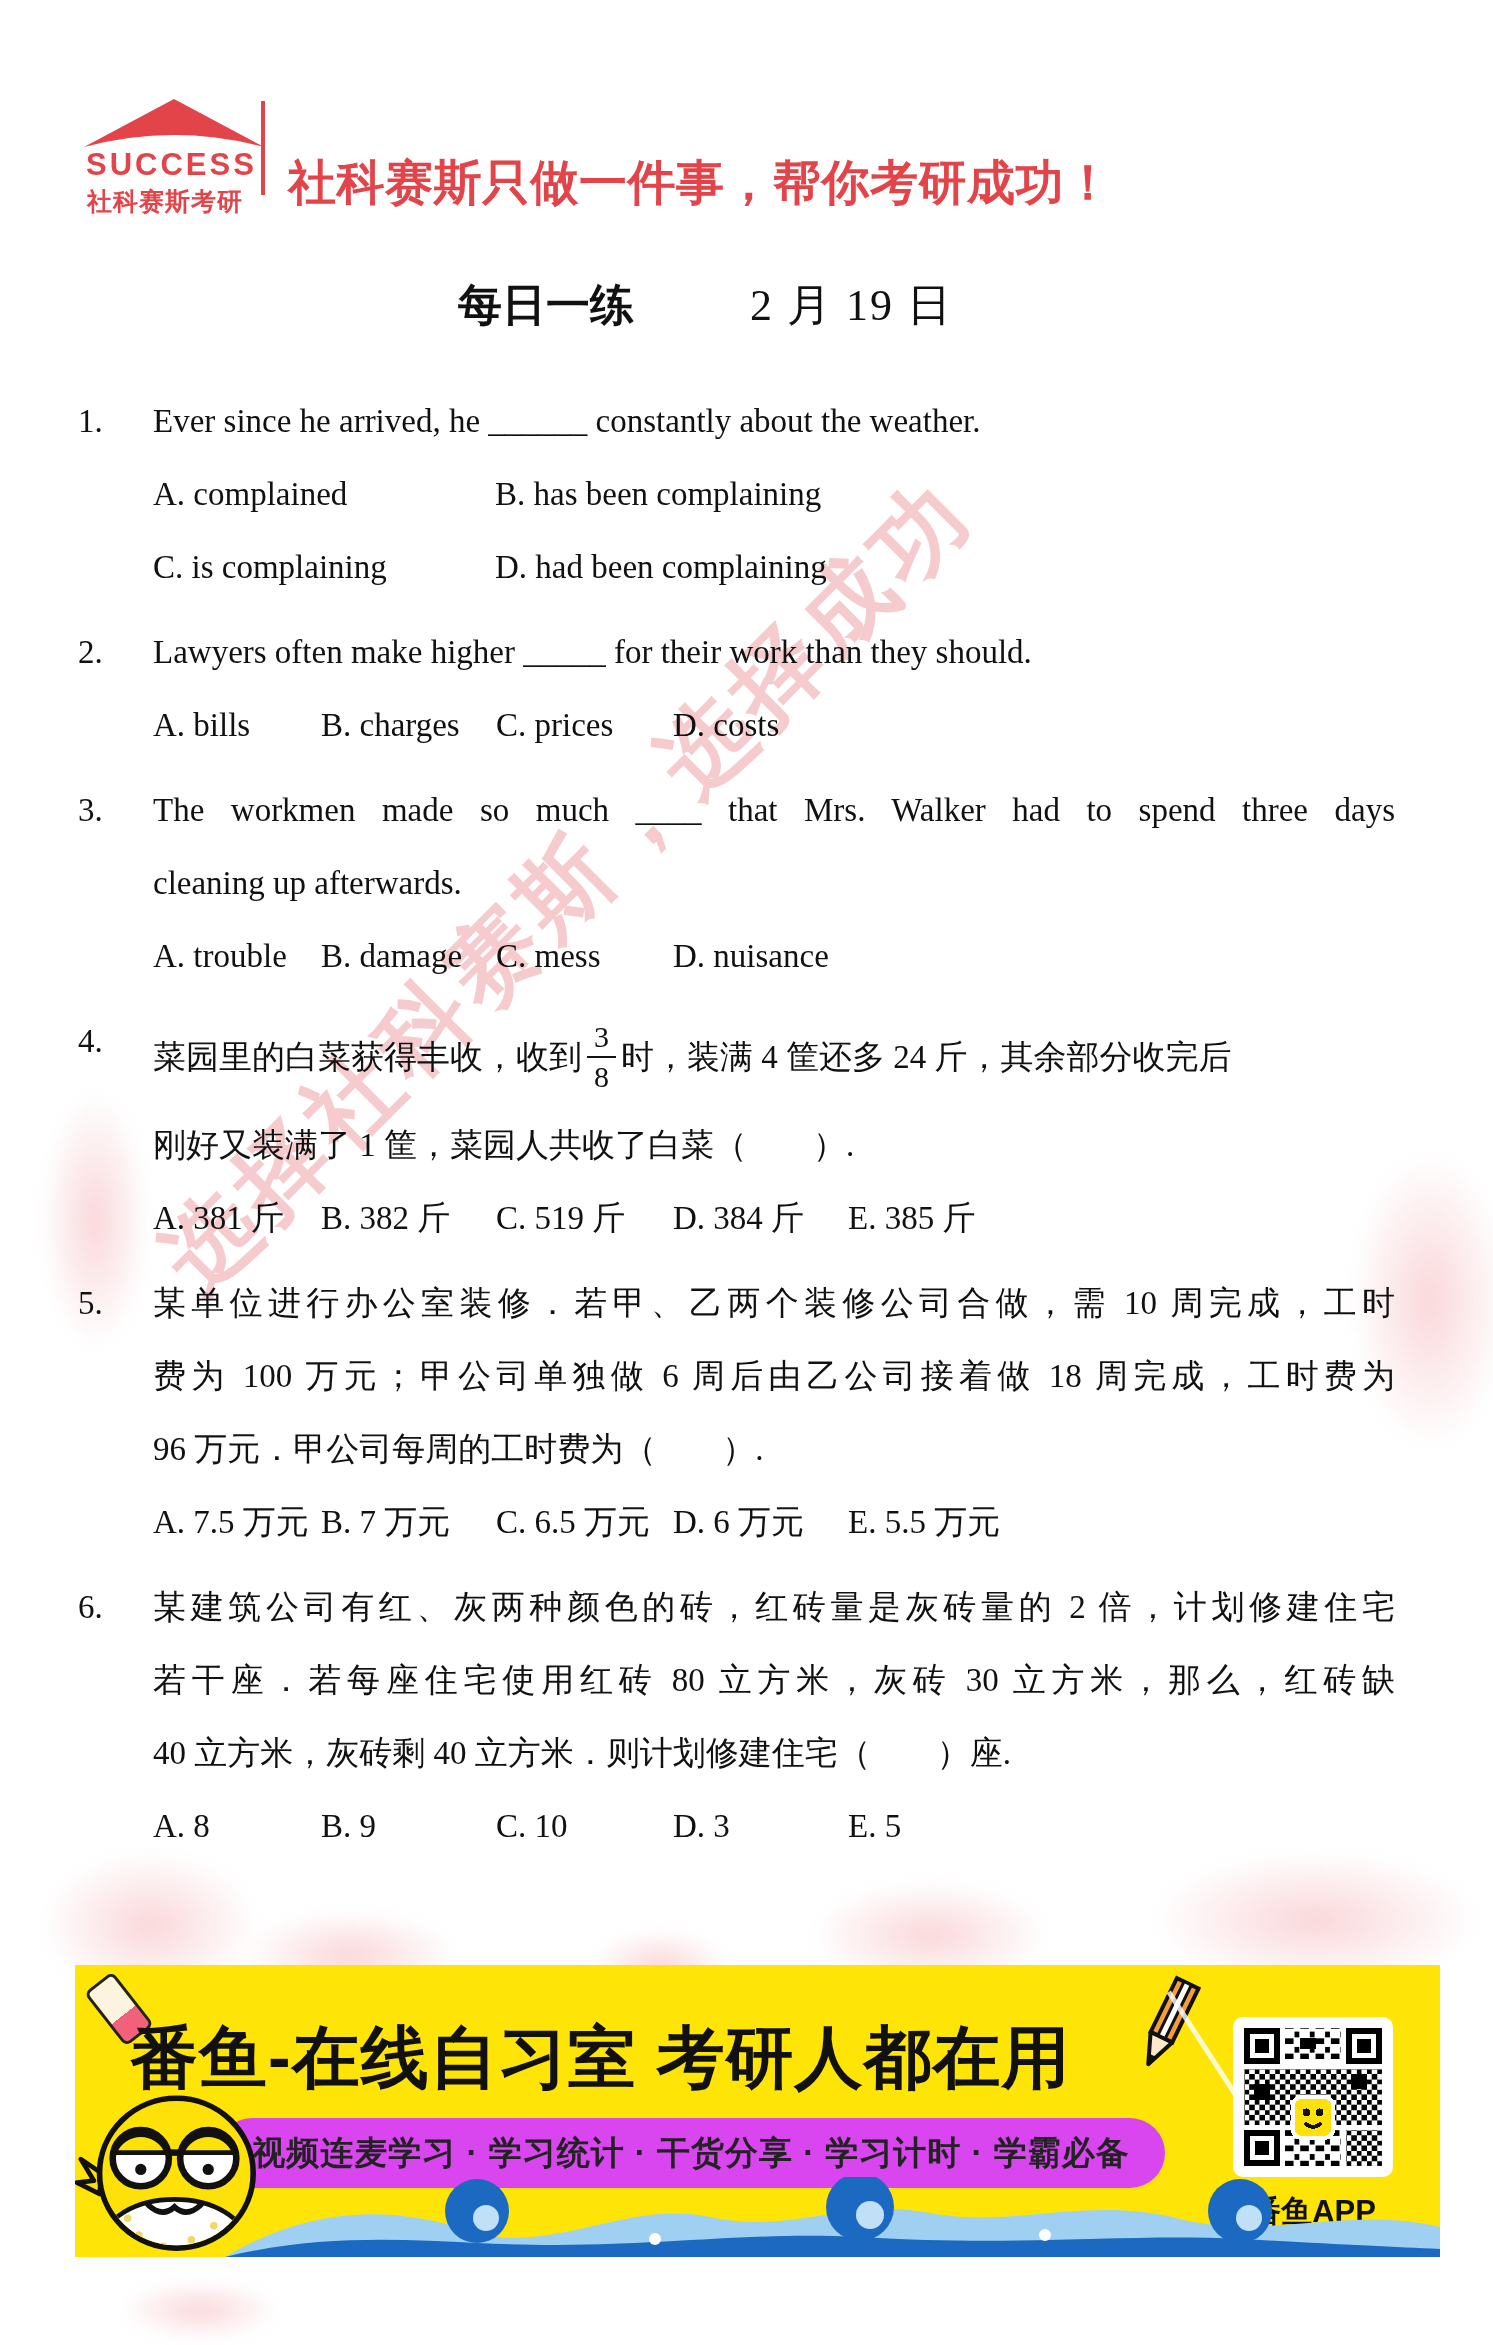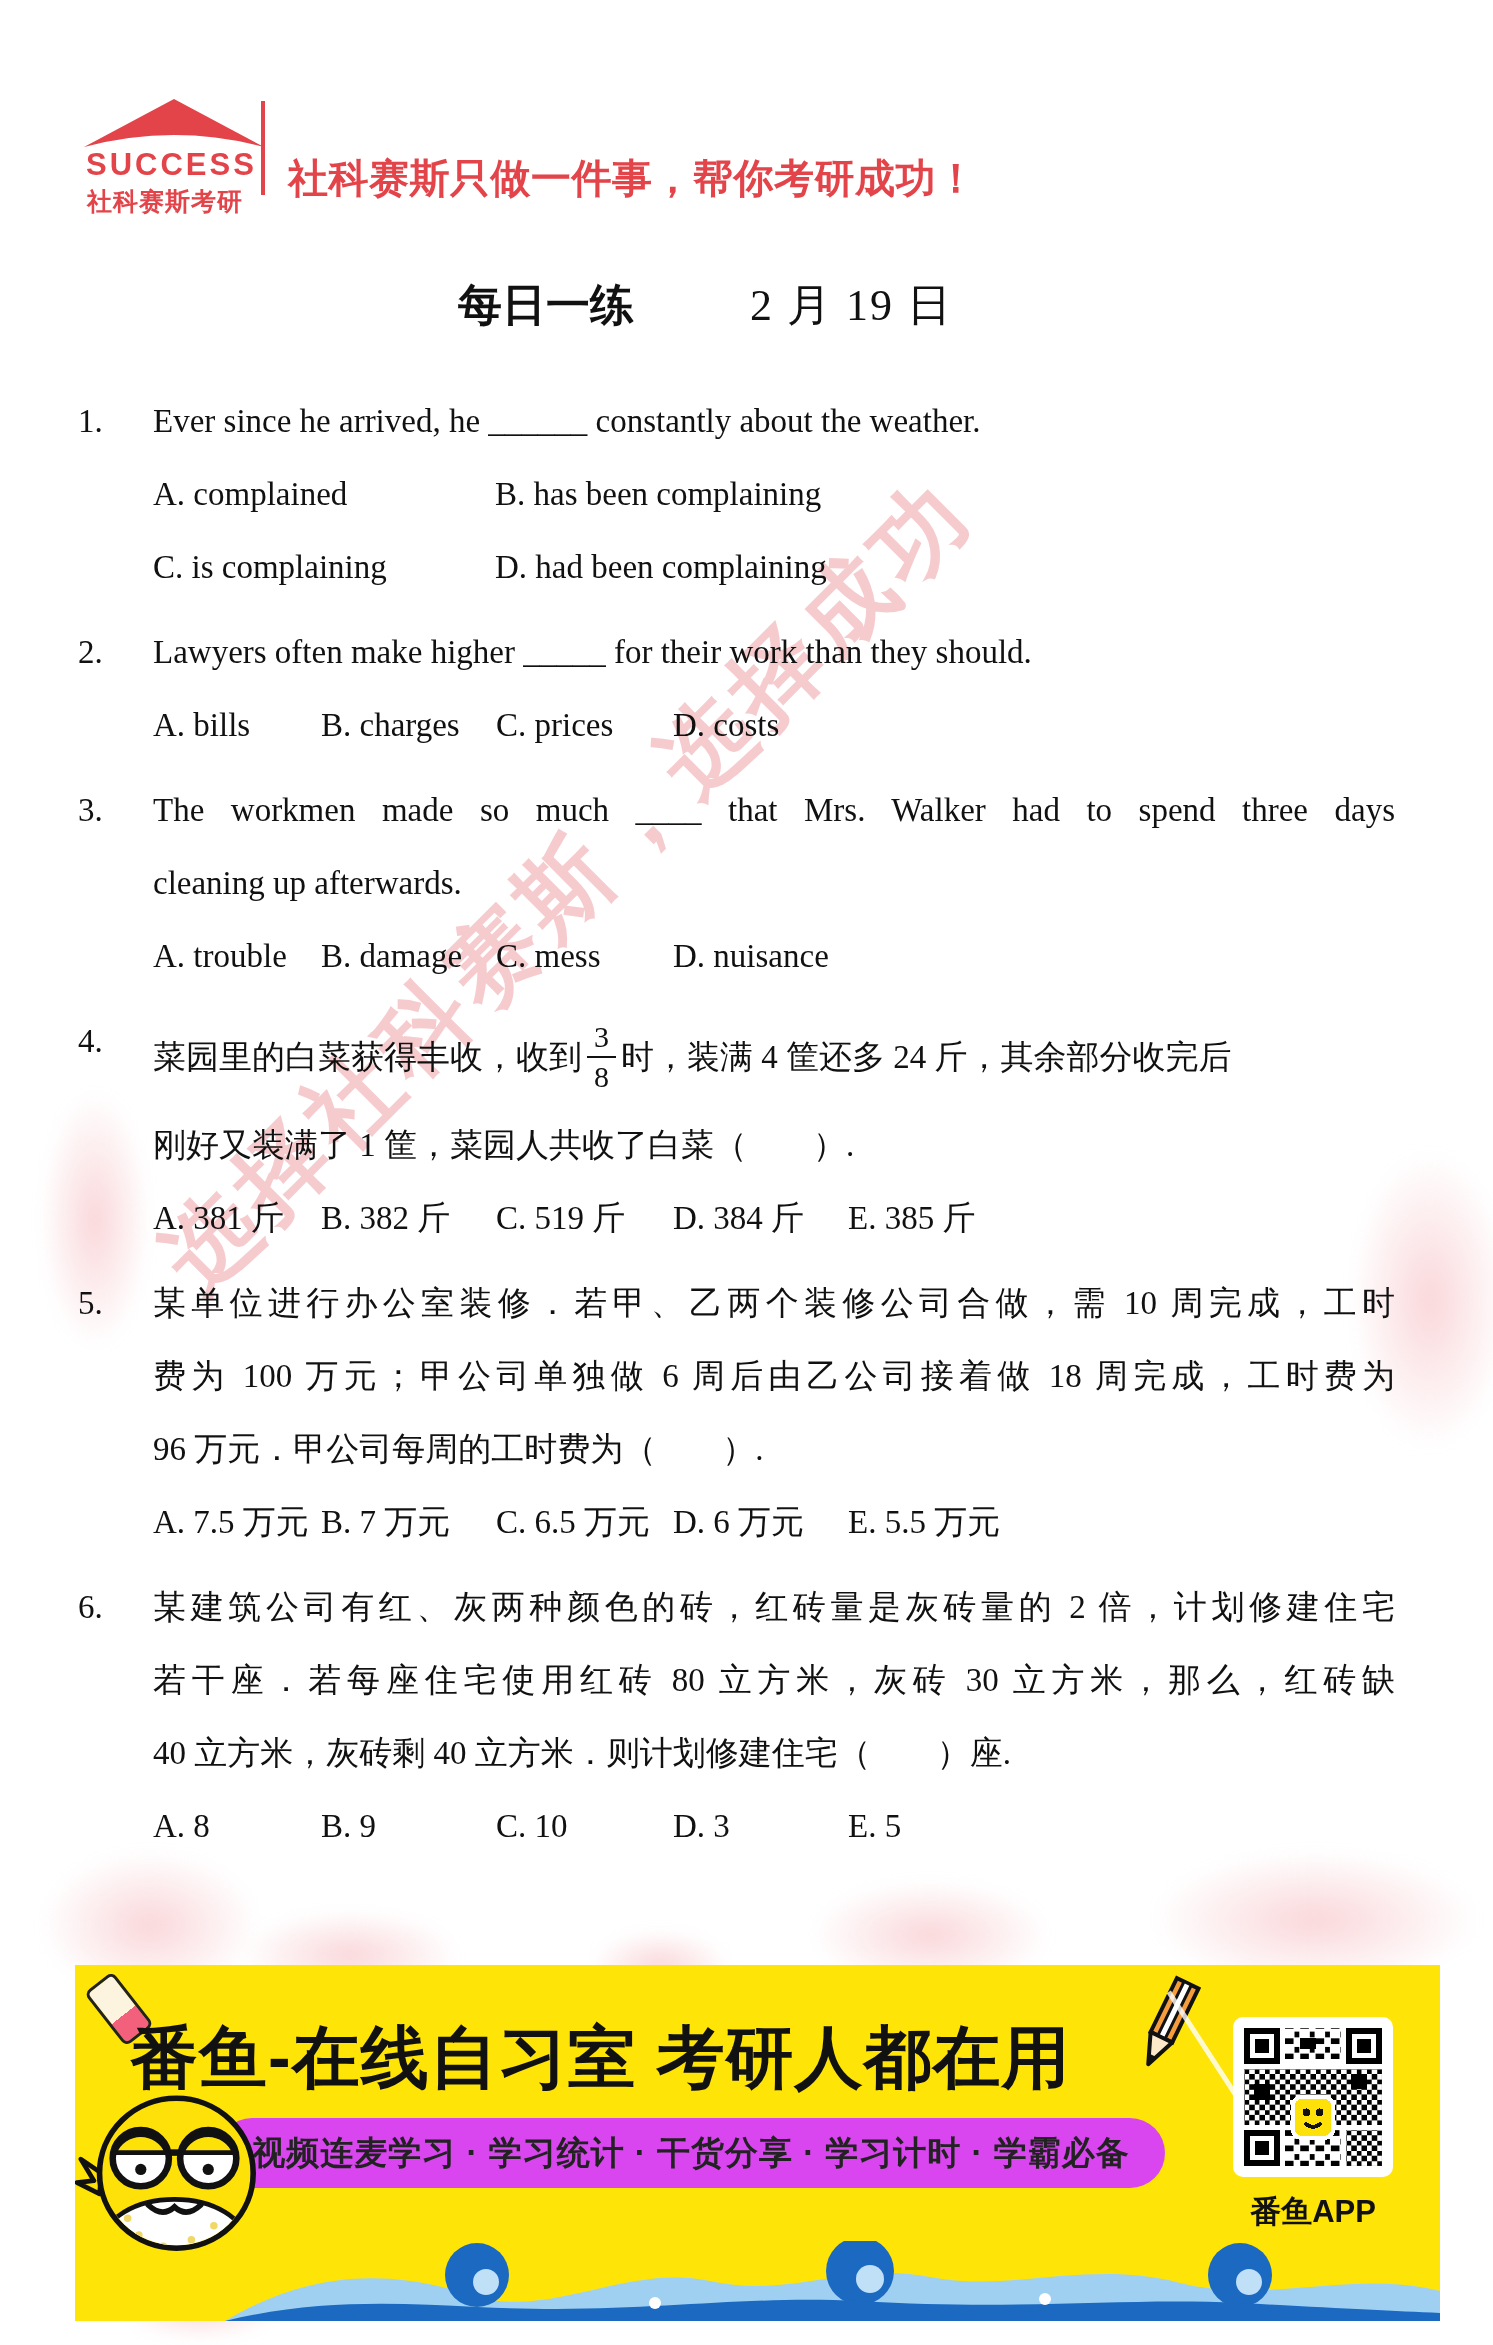--- a/index.html
+++ b/index.html
@@ -22,21 +22,21 @@
 
   
   header{position:absolute;top:0;left:0;width:100%;height:240px;z-index:2;}
   .logo-roof{position:absolute;left:84px;top:99px;}
   .logo-text{position:absolute;left:86px;top:147px;font-family:Liberation Sans, sans-serif;
              font-weight:800;font-size:31px;letter-spacing:3px;color:var(--red);}
   .logo-sub{position:absolute;left:87px;top:185px;font-family:"Liberation Sans","DejaVu Sans",sans-serif;
             font-weight:700;font-size:25px;letter-spacing:1px;color:var(--red);white-space:nowrap;}
   .brand-divider{position:absolute;left:261px;top:101px;width:4px;height:94px;background:var(--red);}
   .slogan{position:absolute;left:288px;top:151px;font-family:"Liberation Sans","DejaVu Sans",sans-serif;
-          font-weight:900;font-size:40px;letter-spacing:.5px;color:var(--red);white-space:nowrap;}
+          font-weight:900;font-size:48px;letter-spacing:.5px;color:var(--red);white-space:nowrap;}
 
   
   .doc-title{position:absolute;top:276px;left:430px;z-index:2;font-size:44px;display:flex;gap:116px;white-space:nowrap;}
   .title-name{font-weight:700;margin-left:28px;}
   .title-date{letter-spacing:2px;}
 
   
   main{position:absolute;top:385px;left:0;width:100%;z-index:2;}
   .q{display:flex;padding:0 98px 0 78px;margin-bottom:12px;}
   .qnum{flex:none;width:40px;font-size:33px;line-height:73px;}
@@ -46,21 +46,21 @@
   .opts{display:grid;font-size:33px;line-height:73px;}
   .cols2{grid-template-columns:342px 1fr;}
   .cols4{grid-template-columns:168px 175px 177px 1fr;}
   .cols5{grid-template-columns:168px 175px 177px 175px 1fr;}
   .fracline{display:flex;align-items:center;height:104px;line-height:normal;}
   .frac{display:inline-flex;flex-direction:column;align-items:center;font-size:30px;line-height:1.15;margin:0 5px;}
   .fnum{border-bottom:2.5px solid var(--ink);padding:0 7px 2px;}
   .fden{padding-top:2px;}
 
   
-  .banner{position:absolute;left:75px;top:1965px;width:1365px;height:356px;background:var(--yellow);
+  .banner{position:absolute;left:75px;top:1965px;width:1365px;height:292px;background:var(--yellow);
           z-index:3;overflow:hidden;font-family:"Liberation Sans","DejaVu Sans",sans-serif;}
   .banner-title{position:absolute;left:55px;top:48px;font-size:68px;font-weight:900;color:#111;
                 letter-spacing:1px;white-space:nowrap;}
   .pill{position:absolute;left:142px;top:153px;width:948px;height:70px;background:#d946ef;border-radius:36px;
         display:flex;align-items:center;justify-content:center;}
   .features{font-size:33px;font-weight:700;color:#222;letter-spacing:1px;white-space:nowrap;}
   .fish{position:absolute;left:-4px;top:122px;width:192px;height:178px;}
   .qr{position:absolute;left:1158px;top:52px;width:160px;height:160px;background:#fff;border-radius:10px;
       padding:6px;box-sizing:border-box;}
   .app-label{position:absolute;left:1148px;top:226px;width:180px;text-align:center;font-size:31px;font-weight:800;color:#111;}

